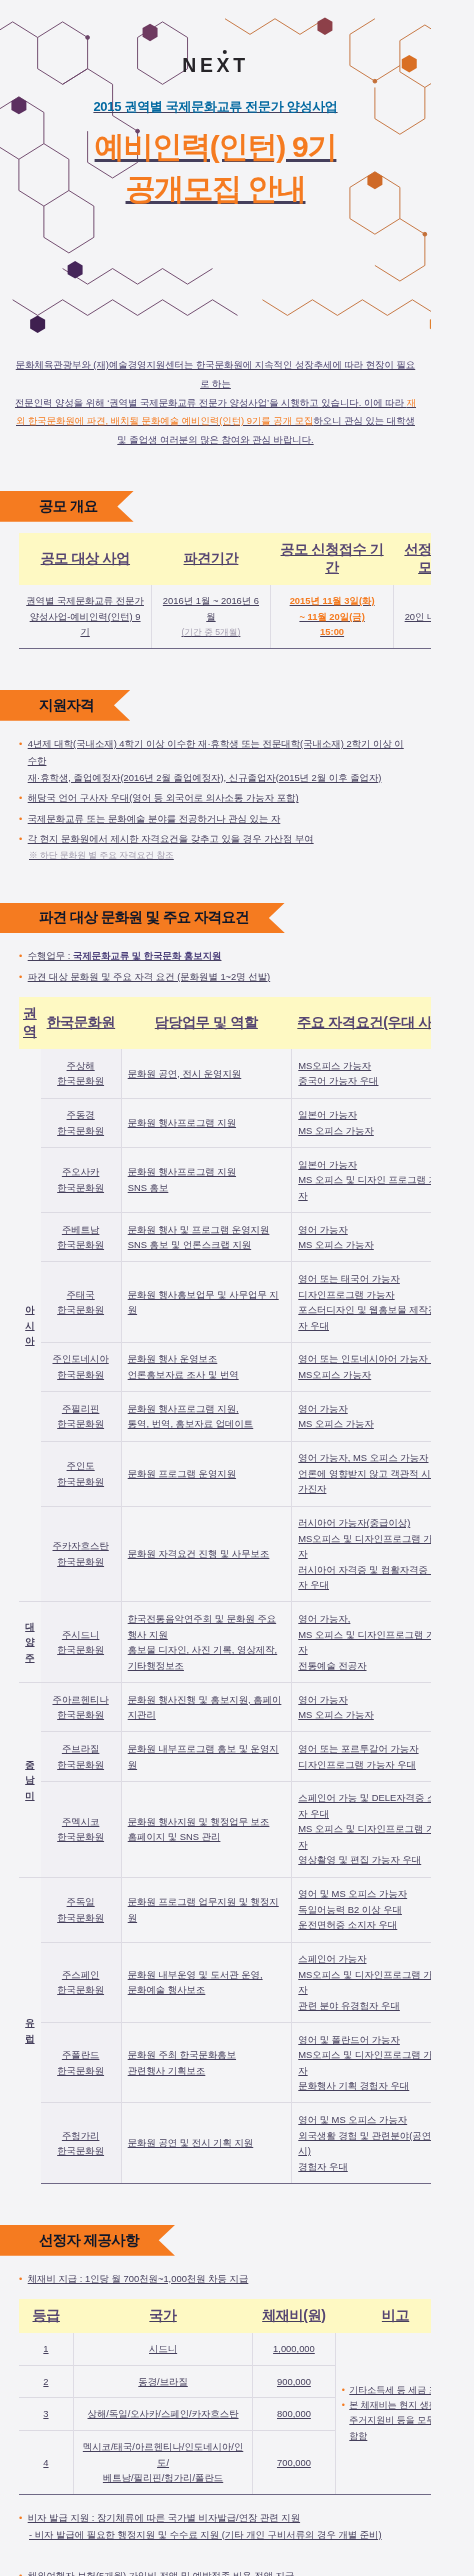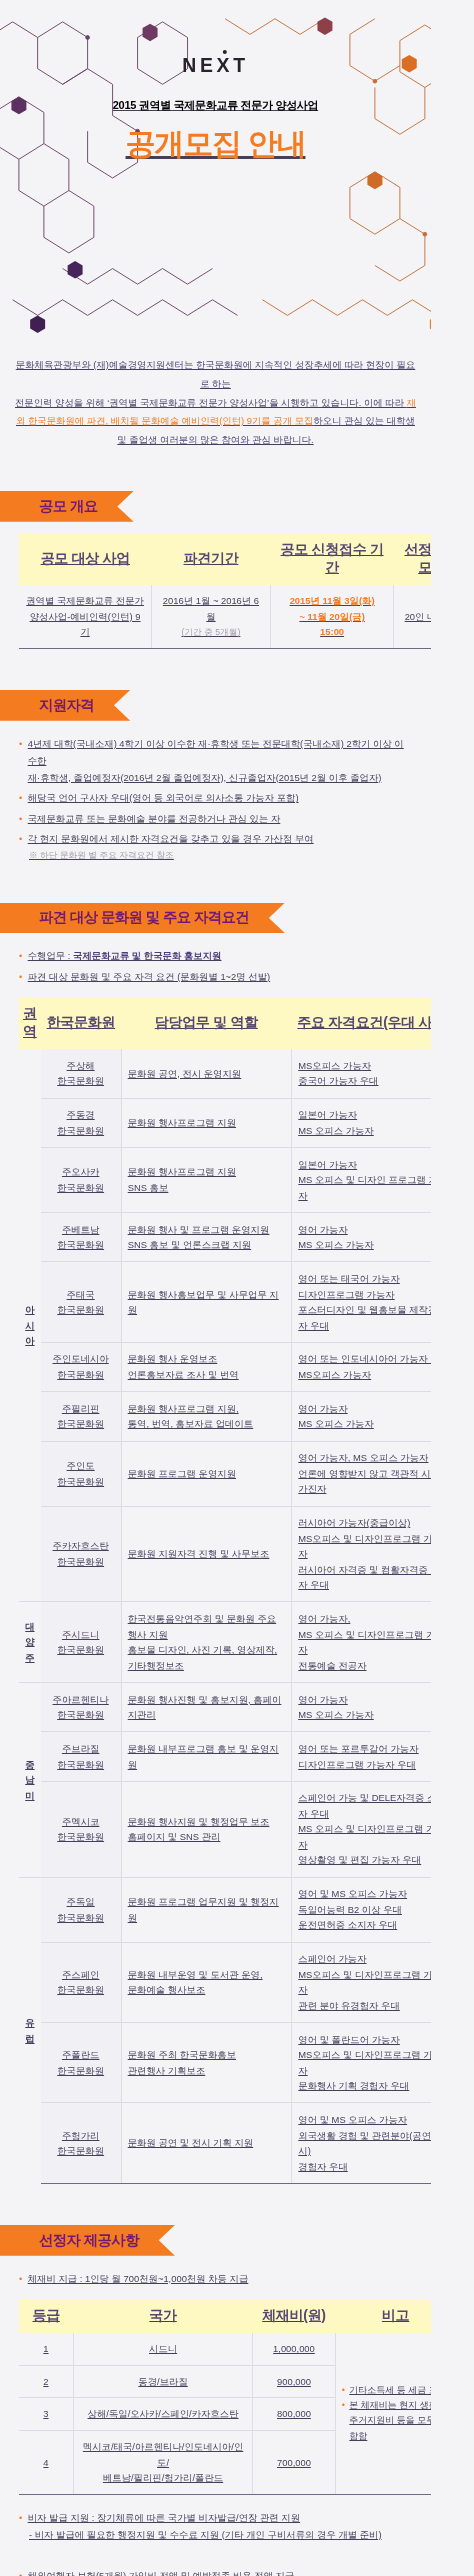--- a/index.html
+++ b/index.html
@@ -7,30 +7,30 @@
   .page{width:431px;overflow:hidden;position:relative;text-decoration:underline;}
 
   
   .hero{position:relative;height:356px;}
   .hero svg{position:absolute;top:0;left:0;}
   .hero-content{position:relative;text-align:center;padding-top:54px;}
   .logo{display:inline-block;font-size:19.4px;font-weight:bold;letter-spacing:3.7px;color:#262428;}
   .logo .lx{position:relative;display:inline-block;}
   .logo .lx::before{content:"";position:absolute;top:-4.4px;left:50%;transform:translateX(-50%);
     width:4.4px;height:4.4px;border-radius:50%;background:#262428;}
-  .subtitle{margin-top:21px;color:#000000;font-size:11px;font-weight:bold;letter-spacing:-0.3px;}
+  .subtitle{margin-top:21px;color:#0369a1;font-size:13px;font-weight:bold;letter-spacing:-0.3px;}
   .title{margin-top:10px;color:#f57b20;font-size:30px;font-weight:bold;line-height:1.4;letter-spacing:-1.2px;}
 
   
   .intro{text-align:center;color:#4c4470;font-size:9.4px;line-height:2.0;margin:0 11.2px 6.2px;}
   .orange{color:#f57b20;}
 
   
   .sec{margin-top:41px;}
-  .banner{display:inline-block;background:#f57b20;color:#701a75;font-size:14.4px;font-weight:bold;
+  .banner{display:inline-block;background:#f57b20;color:#0f172a;font-size:14.4px;font-weight:bold;
     padding:5.6px 36px 6.2px 39px;letter-spacing:-0.6px;
     clip-path:polygon(0 0,100% 0,calc(100% - 16.2px) 50%,100% 100%,0 100%);}
   .inner{margin:15px 19px 0;}
   .pre{white-space:pre-line;}
 
   
   .b{position:relative;padding-left:8.7px;font-size:9.4px;line-height:1.8;margin-top:3.7px;}
   .b::before{content:"\2022";color:#f57b20;position:absolute;left:0;}
   .sub{padding-left:10px;font-size:9.4px;line-height:1.8;}
   .gnote{color:#a29cae;font-size:8.7px;padding-left:10px;margin-top:1.2px;}
@@ -104,20 +104,21 @@
         <polygon points="600,275 612,282 612,296 600,303 588,296 588,282" fill="#cf6a28"></polygon>
         <polygon points="740,200 752,207 752,221 740,228 728,221 728,207" fill="#b05a2e"></polygon>
         <polygon points="60,505 72,512 72,526 60,533 48,526 48,512" fill="#3f2050"></polygon>
         <polygon points="700,505 712,512 712,526 700,533 688,526 688,512" fill="#e0802f"></polygon>
       </g>
     </svg>
     <div class="hero-content">
       <div class="logo"><span>NE</span><span class="lx">X</span><span>T</span></div>
       <div class="subtitle">2015 권역별 국제문화교류 전문가 양성사업</div>
       <div class="title">
+        <div>예비인력(인턴) 9기</div>
         <div>공개모집 안내</div>
       </div>
     </div>
   </div>
 
   <div class="intro">
     <span>문화체육관광부와 (재)예술경영지원센터는 한국문화원에 지속적인 성장추세에 따라 현장이 필요로 하는</span><br>
     <span>전문인력 양성을 위해 ‘권역별 국제문화교류 전문가 양성사업’을 시행하고 있습니다. 이에 따라 </span><span class="orange">재외 한국문화원에 파견, 배치될 문화예술 예비인력(인턴) 9기를 공개 모집</span><span>하오니 관심 있는 대학생 및 졸업생 여러분의 많은 참여와 관심 바랍니다.</span>
   </div>
 
@@ -232,21 +233,21 @@
         <tr>
             <td class="org pre">주인도
 한국문화원</td>
             <td class="duty pre">문화원 프로그램 운영지원</td>
             <td class="req pre">영어 가능자, MS 오피스 가능자
 언론에 영향받지 않고 객관적 시선을 가진자</td>
           </tr>
         <tr>
             <td class="org pre">주카자흐스탄
 한국문화원</td>
-            <td class="duty pre">문화원 지원자격 진행 및 사무보조</td>
+            <td class="duty pre">문화원 자격요건 진행 및 사무보조</td>
             <td class="req pre">러시아어 가능자(중급이상)
 MS오피스 및 디자인프로그램 가능자
 러시아어 자격증 및 컴활자격증 보유자 우대</td>
           </tr>
         <tr>
           <td class="region">대양주</td>
           <td class="org pre">주시드니
 한국문화원</td>
             <td class="duty pre">한국전통음악연주회 및 문화원 주요 행사 지원
 홍보물 디자인, 사진 기록, 영상제작,

